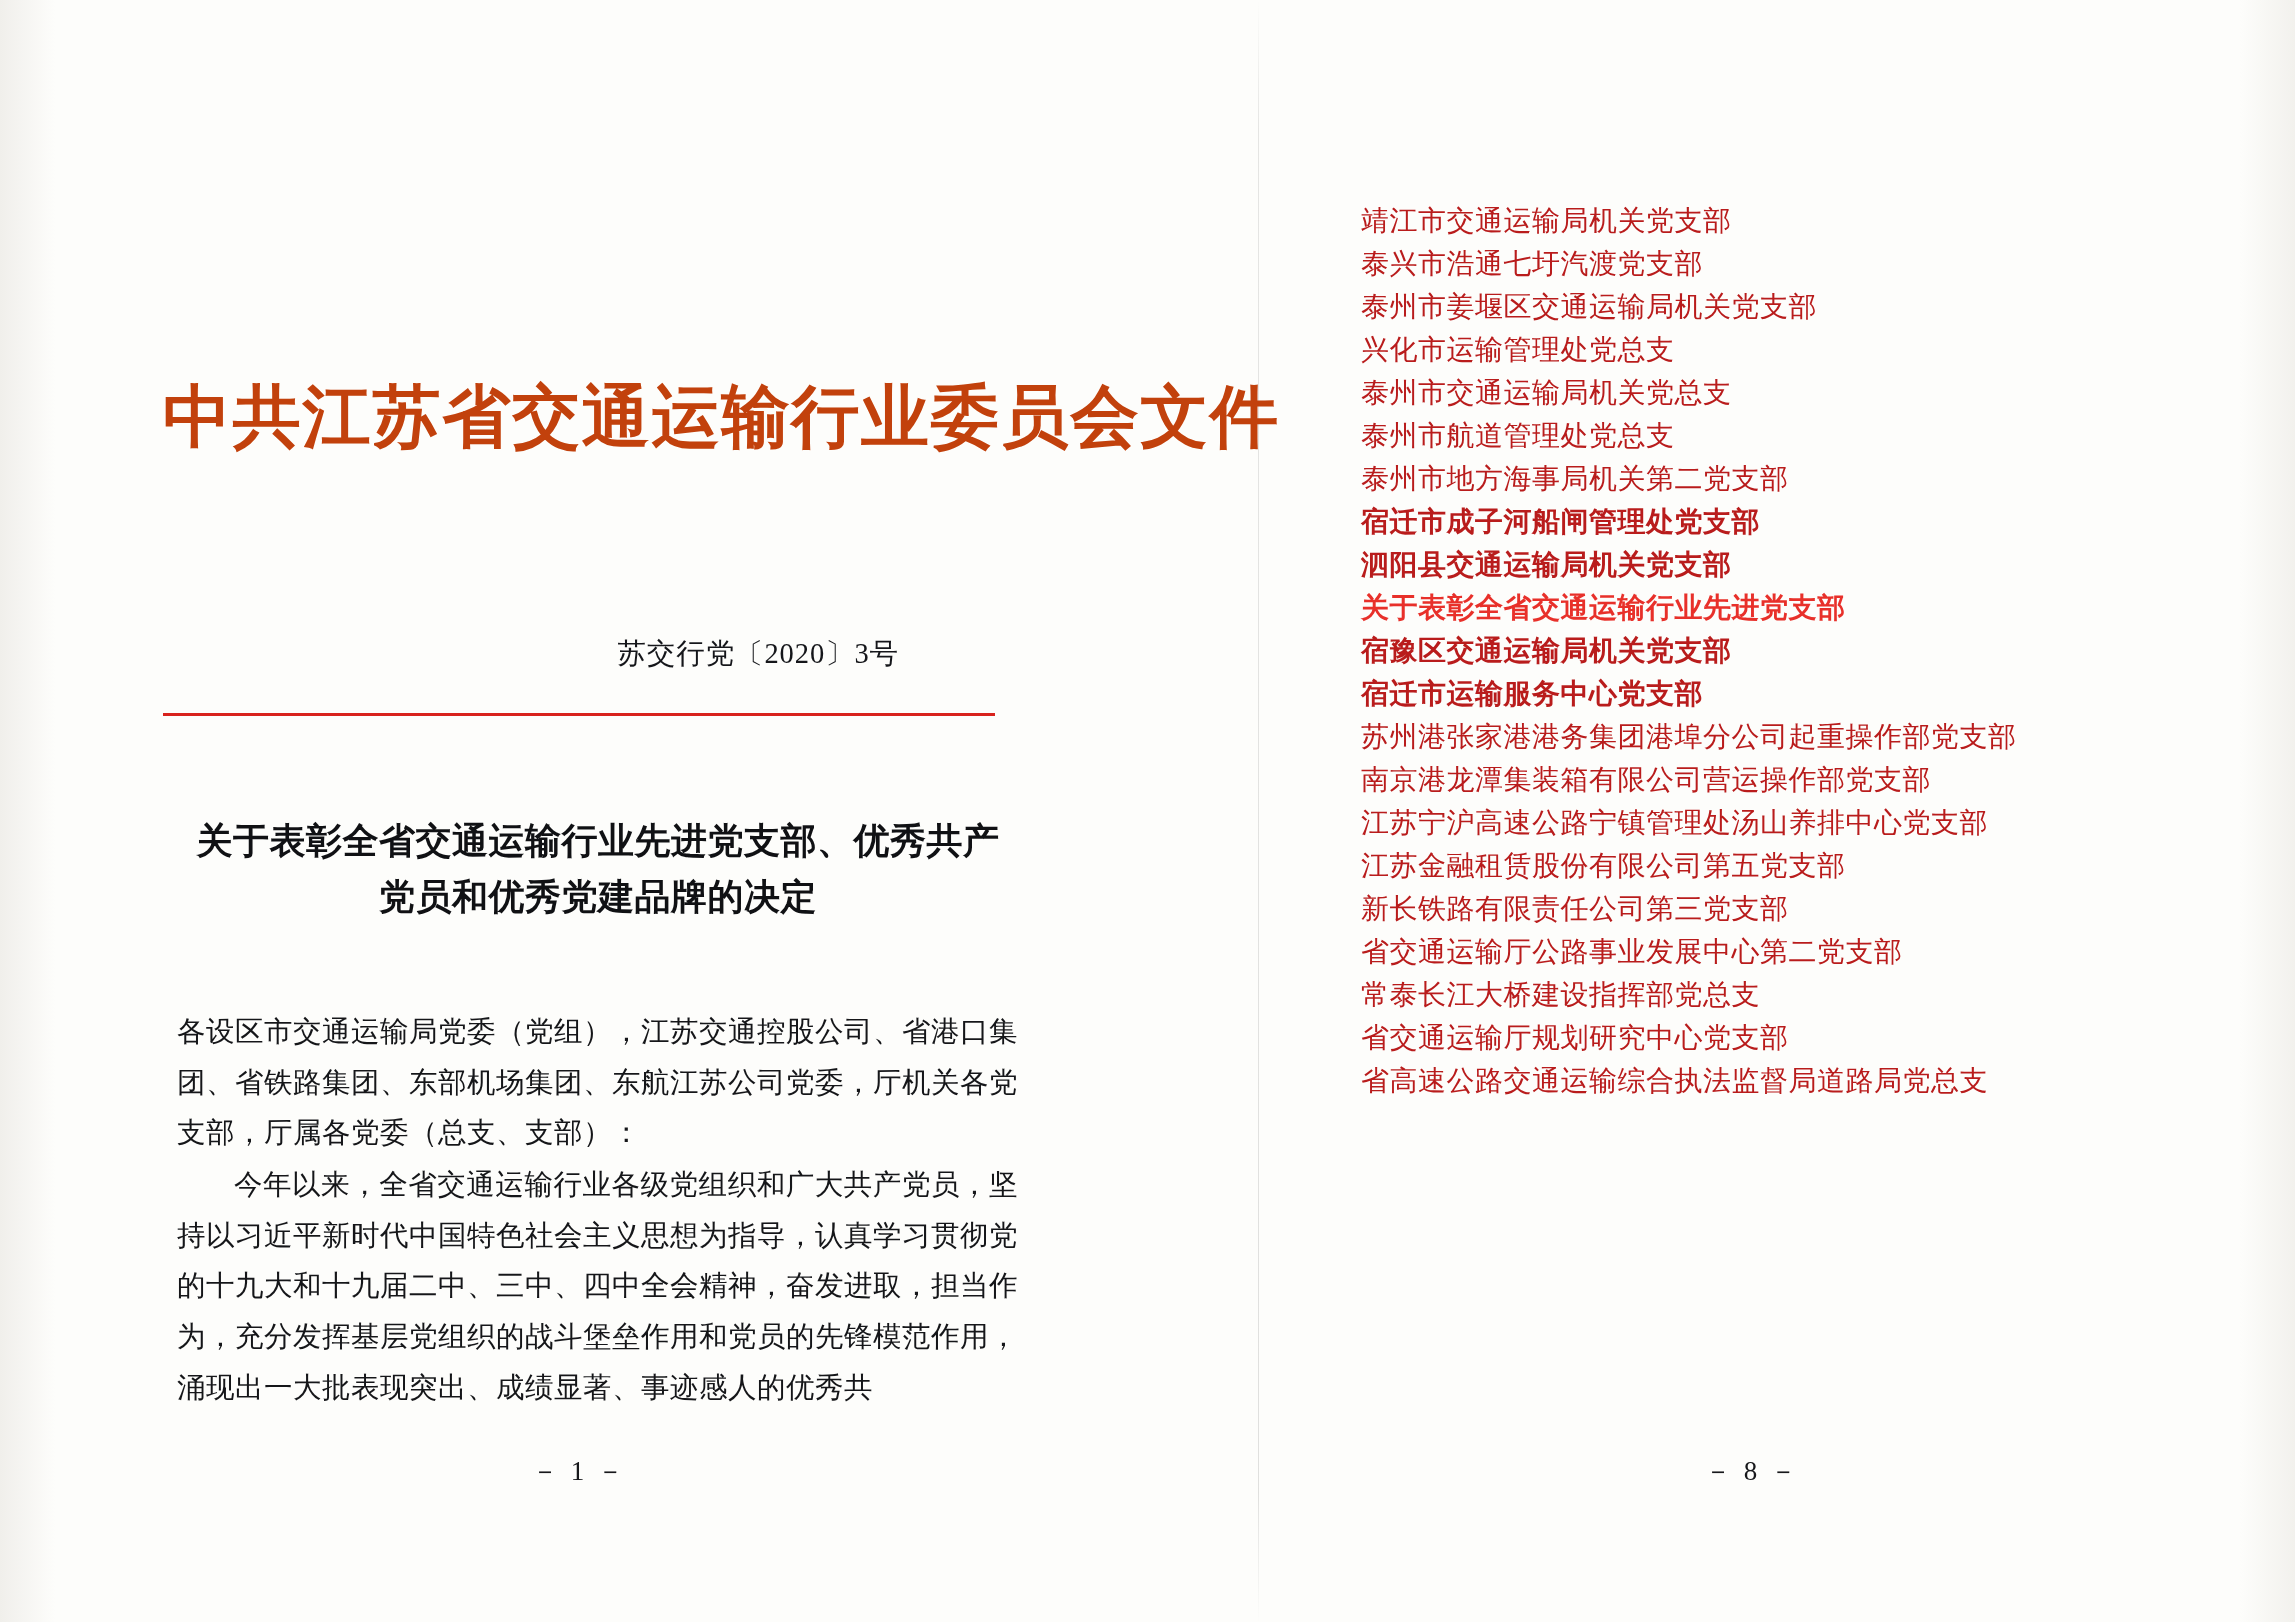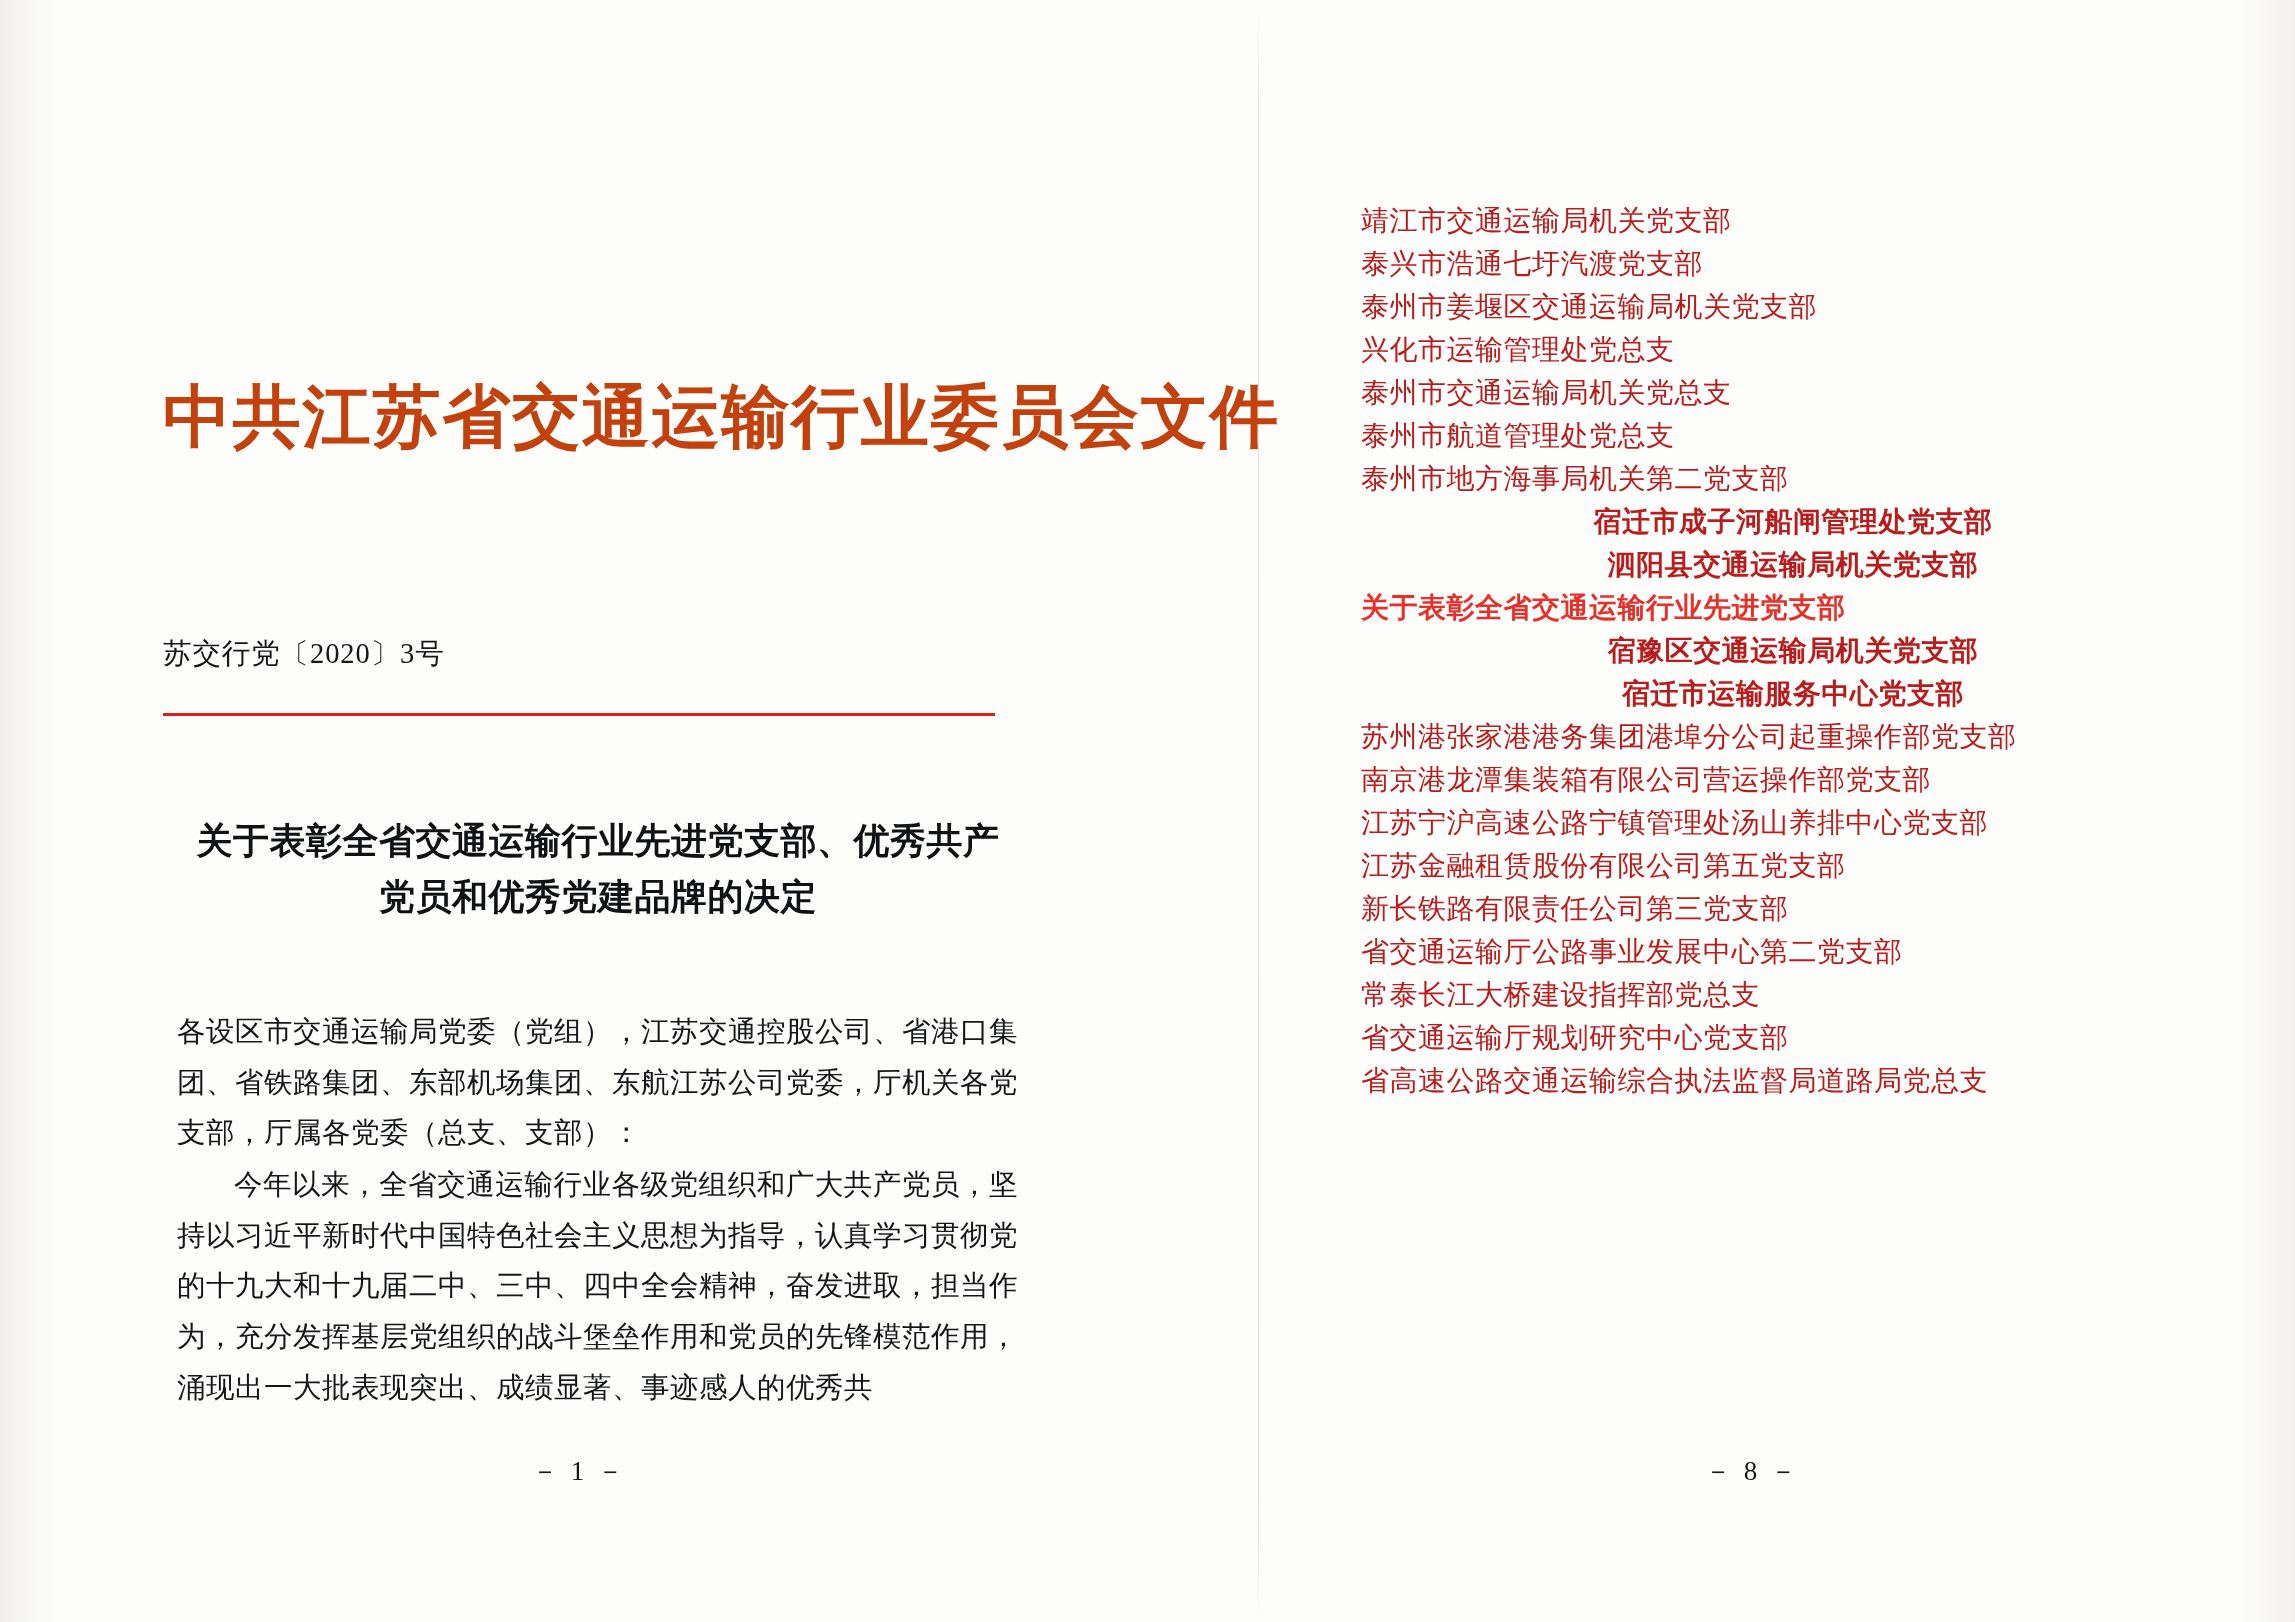--- a/index.html
+++ b/index.html
@@ -62,21 +62,21 @@
     font-size: 68px;
     letter-spacing: 1.8px;
     line-height: 1.05;
     white-space: nowrap;
   }
   .doc-number {
     position: absolute;
     left: 25px;
     top: 566px;
     width: 736px;
-    text-align: left;
+    text-align: right;
     font-size: 28.5px;
     letter-spacing: 0.9px;
     color: #15161a;
   }
   .red-rule {
     position: absolute;
     left: 25px;
     top: 644px;
     width: 832px;
     height: 3.2px;
@@ -142,21 +142,20 @@
   .org-list li {
     font-size: 28px;
     line-height: 1.0;
     letter-spacing: 0.5px;
     color: #b91c1c;
     margin: 0 0 15px 0;
     white-space: nowrap;
   }
   .org-list li.bold {
     font-weight: bold;
-    text-align: center;
   }
   .org-list li.highlight {
     font-weight: bold;
     color: #e8302a;
   }
   .page-number-right {
     position: absolute;
     left: 46px;
     top: 1384px;
     width: 782px;

